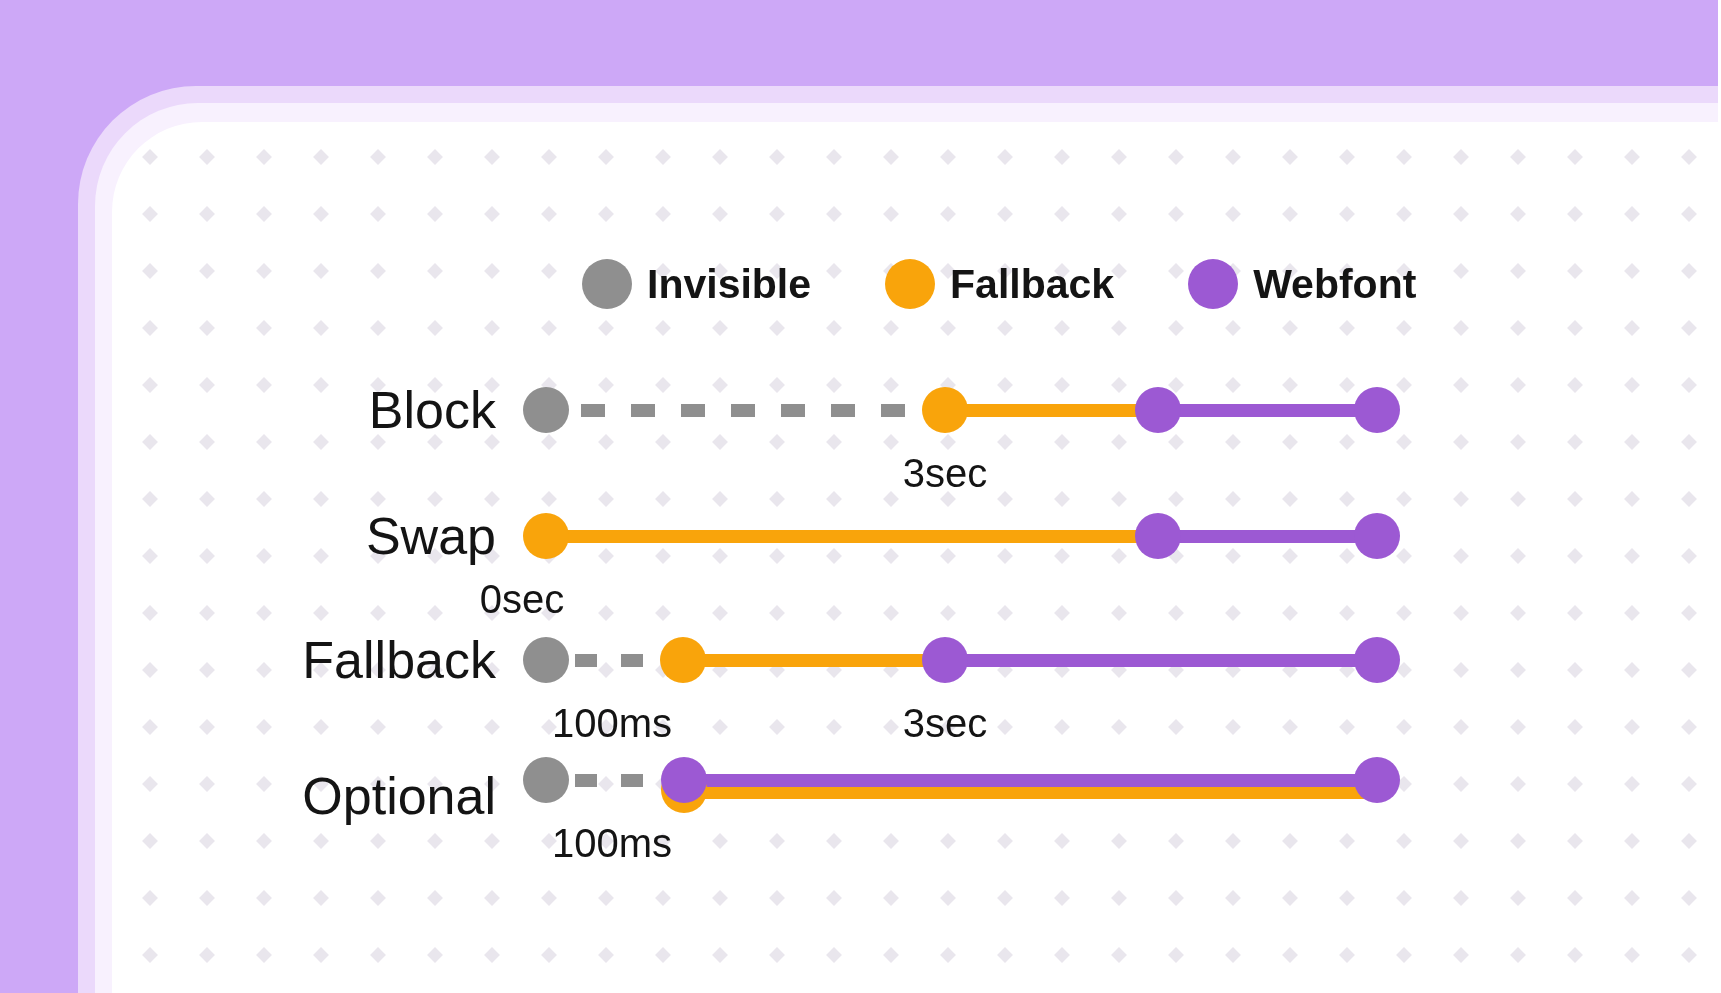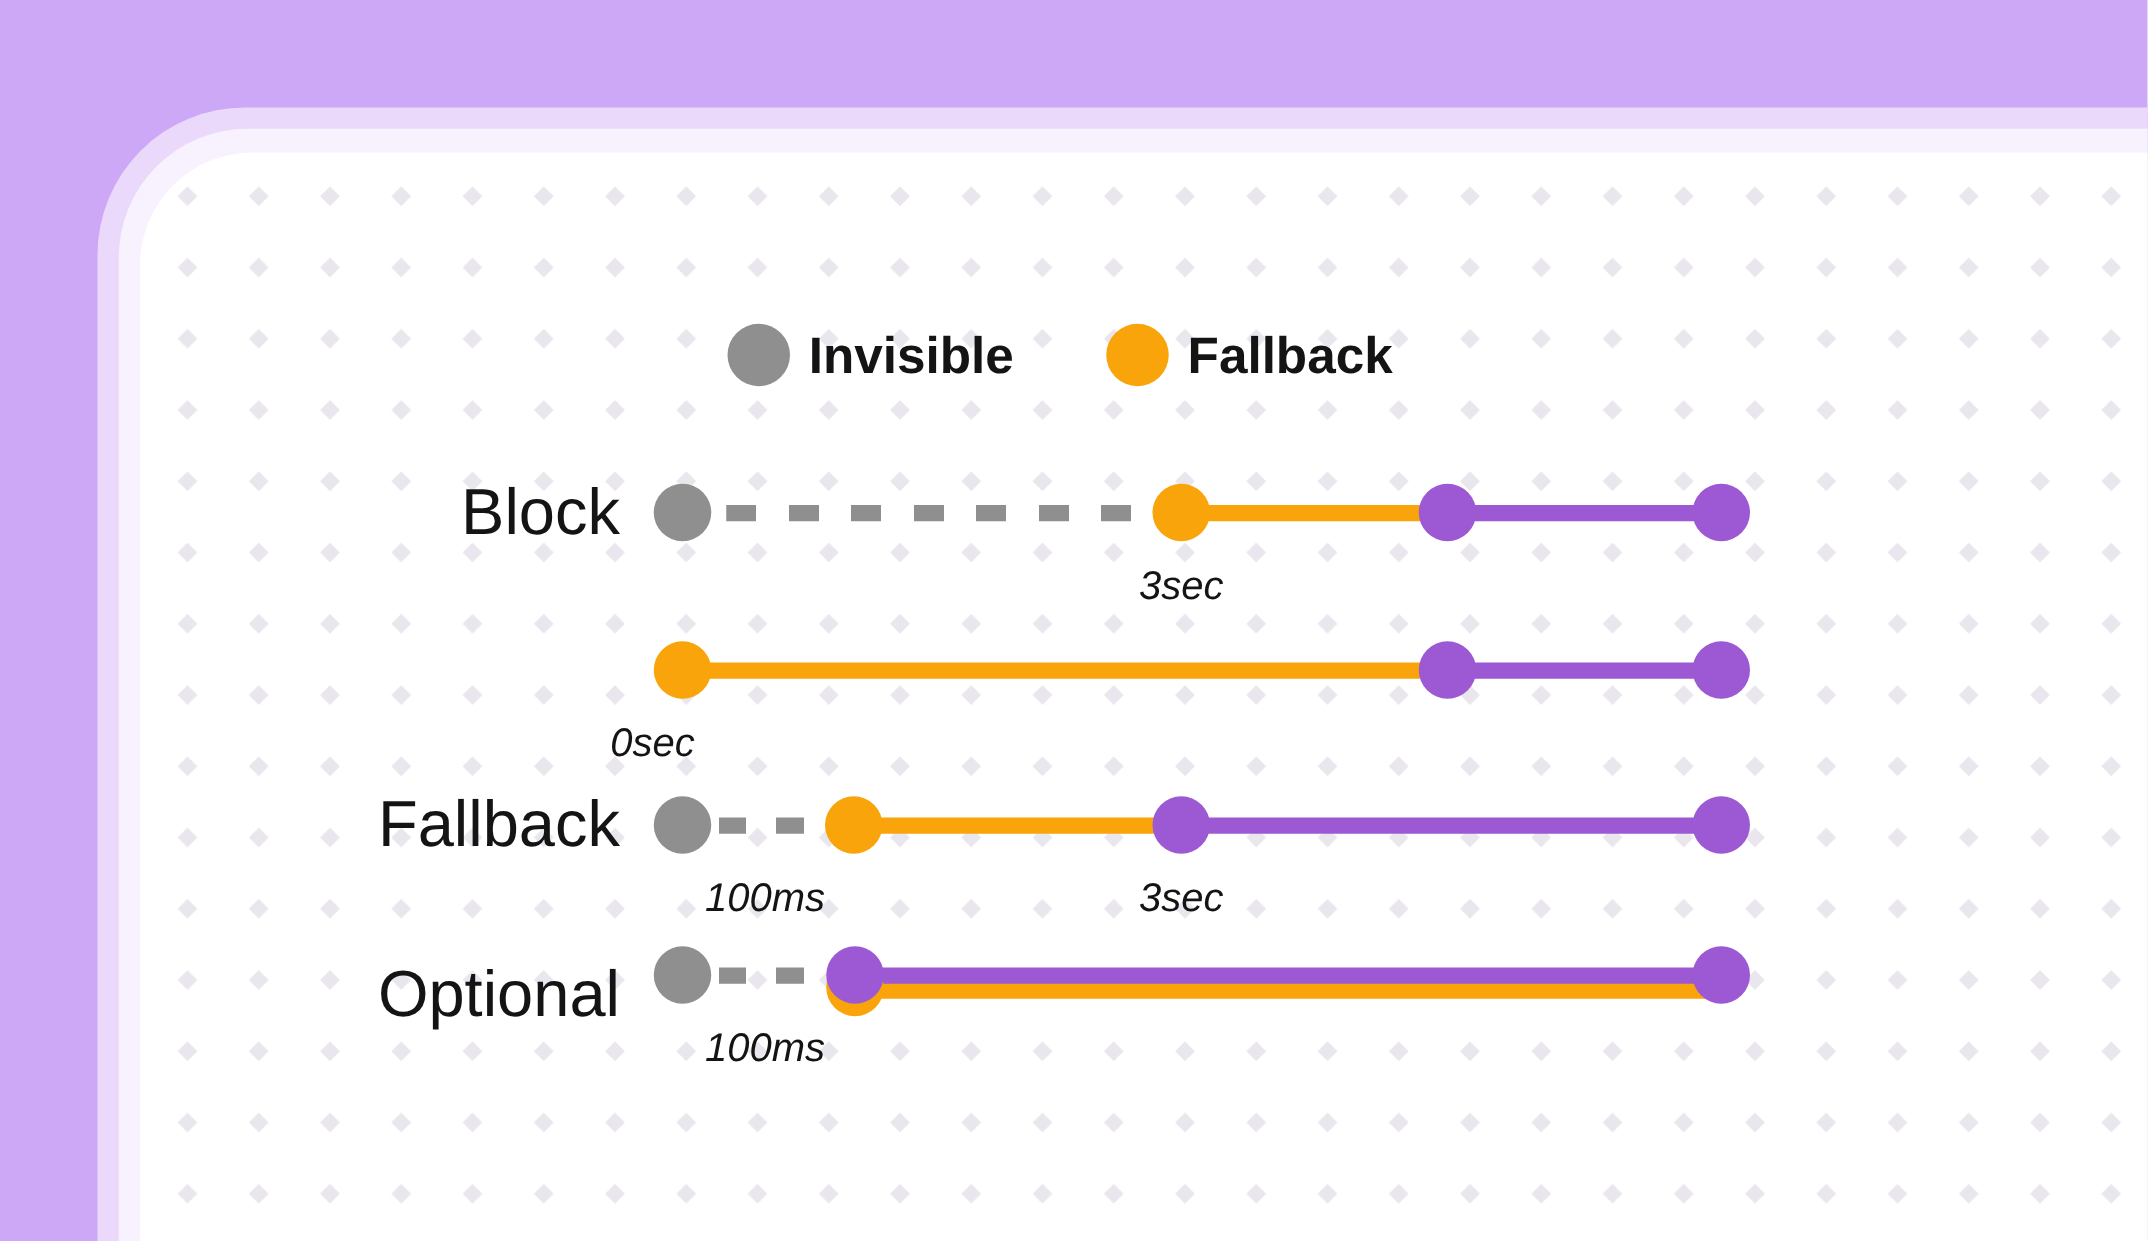--- a/index.html
+++ b/index.html
@@ -25,21 +25,21 @@
 
   .rows-layer { position:absolute; left:0; top:0; width:100%; height:100%; }
   .row-label {
     position:absolute; left:186px; width:310px; height:48px; line-height:48px;
     text-align:right; font-size:52px; font-weight:400; white-space:nowrap;
   }
   .timeline-segment { position:absolute; height:13px; }
   .timeline-dot { position:absolute; width:46px; height:46px; border-radius:50%; }
   .time-label {
     position:absolute; transform:translateX(-50%);
-    font-size:32px; font-weight:500; line-height:1.15; white-space:nowrap;font-style:italic;
+    font-size:40px; font-weight:500; line-height:1.15; white-space:nowrap;
   }
 </style>
 </head>
 <body>
 
 <div class="viewport">
   <div class="layer band1"></div>
   <div class="layer band2"></div>
   <div class="layer card">
     <svg class="dotgrid" width="1770" height="1040" aria-hidden="true">
@@ -56,32 +56,37 @@
 
   <div class="legend" id="legend">
       <div class="legend-item">
         <div class="legend-swatch" style="background: rgb(143, 143, 143);"></div>
         <div class="legend-label">Invisible</div>
       </div>
       <div class="legend-item">
         <div class="legend-swatch" style="background: rgb(249, 164, 11);"></div>
         <div class="legend-label">Fallback</div>
       </div>
+      <div class="legend-item">
+        <div class="legend-swatch" style="background: rgb(156, 89, 211);"></div>
+        <div class="legend-label">Webfont</div>
+      </div>
     </div>
 
   <div class="rows-layer" id="rows-layer">
       <div class="row-label" style="top: 386px;">Block</div>
       <div class="timeline-segment" style="left: 581px; width: 340px; top: 404px; background: repeating-linear-gradient(90deg, rgb(143, 143, 143) 0px, rgb(143, 143, 143) 24px, transparent 24px, transparent 50px);"></div>
       <div class="timeline-segment" style="left: 945px; width: 213px; top: 404px; background: rgb(249, 164, 11);"></div>
       <div class="timeline-segment" style="left: 1158px; width: 219px; top: 404px; background: rgb(156, 89, 211);"></div>
       <div class="timeline-dot" style="left: 523px; top: 387px; background: rgb(143, 143, 143);"></div>
       <div class="timeline-dot" style="left: 922px; top: 387px; background: rgb(249, 164, 11);"></div>
       <div class="timeline-dot" style="left: 1135px; top: 387px; background: rgb(156, 89, 211);"></div>
       <div class="timeline-dot" style="left: 1354px; top: 387px; background: rgb(156, 89, 211);"></div>
       <div class="time-label" style="left: 945px; top: 450px;">3sec</div>
+      <div class="row-label" style="top: 512px;">Swap</div>
       <div class="timeline-segment" style="left: 546px; width: 612px; top: 530px; background: rgb(249, 164, 11);"></div>
       <div class="timeline-segment" style="left: 1158px; width: 219px; top: 530px; background: rgb(156, 89, 211);"></div>
       <div class="timeline-dot" style="left: 523px; top: 513px; background: rgb(249, 164, 11);"></div>
       <div class="timeline-dot" style="left: 1135px; top: 513px; background: rgb(156, 89, 211);"></div>
       <div class="timeline-dot" style="left: 1354px; top: 513px; background: rgb(156, 89, 211);"></div>
       <div class="time-label" style="left: 522px; top: 576px;">0sec</div>
       <div class="row-label" style="top: 636px;">Fallback</div>
       <div class="timeline-segment" style="left: 575px; width: 72px; top: 654px; background: repeating-linear-gradient(90deg, rgb(143, 143, 143) 0px, rgb(143, 143, 143) 22px, transparent 22px, transparent 46px);"></div>
       <div class="timeline-segment" style="left: 683px; width: 262px; top: 654px; background: rgb(249, 164, 11);"></div>
       <div class="timeline-segment" style="left: 945px; width: 432px; top: 654px; background: rgb(156, 89, 211);"></div>

